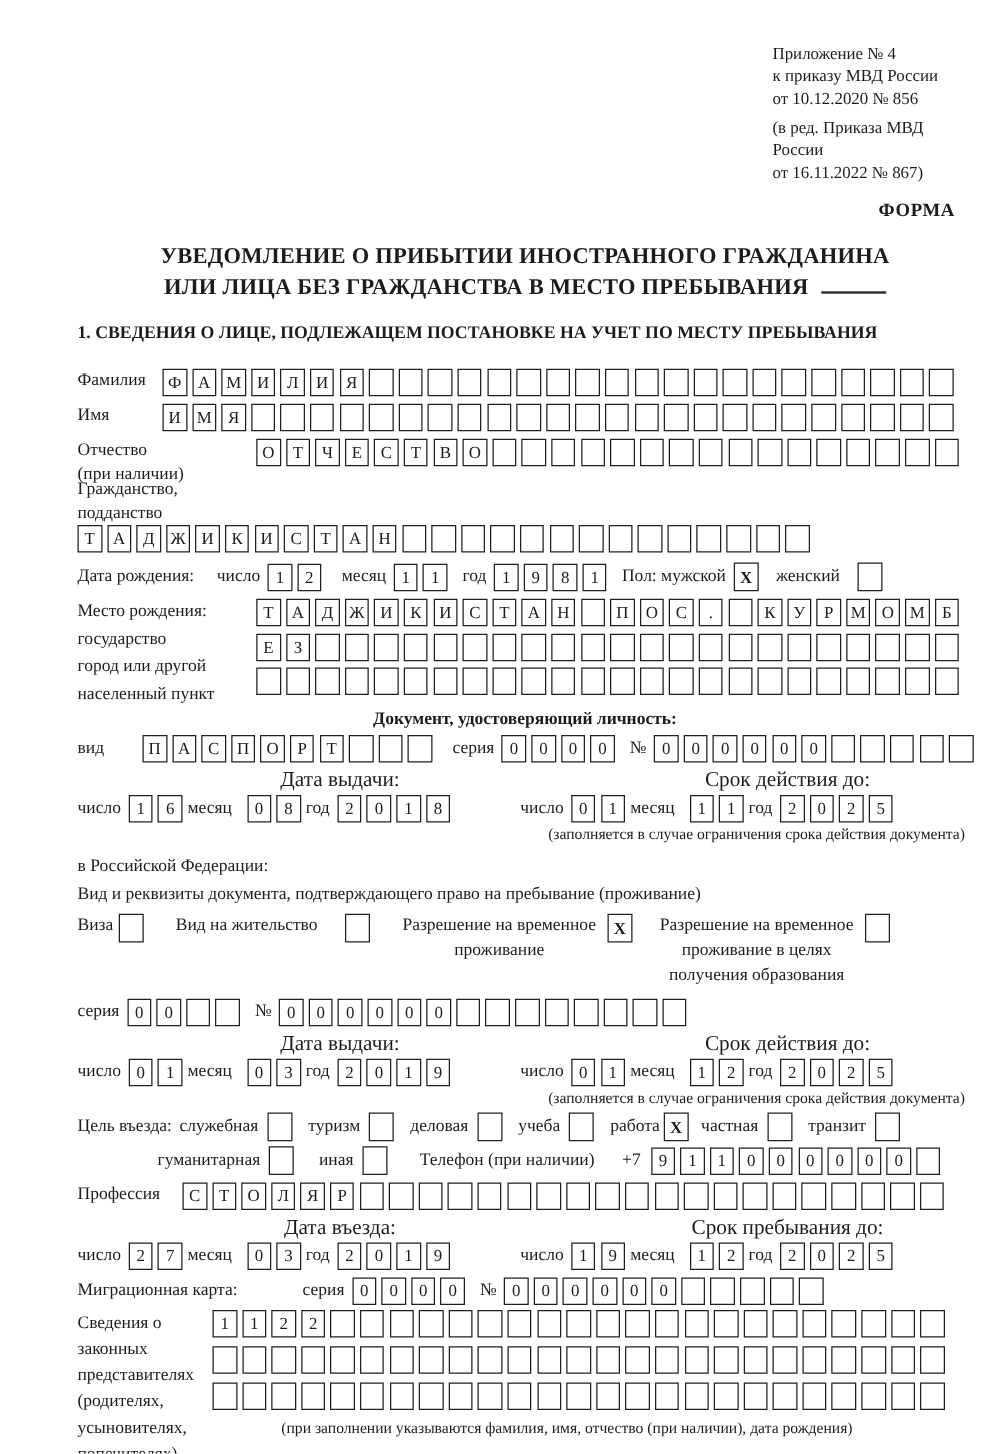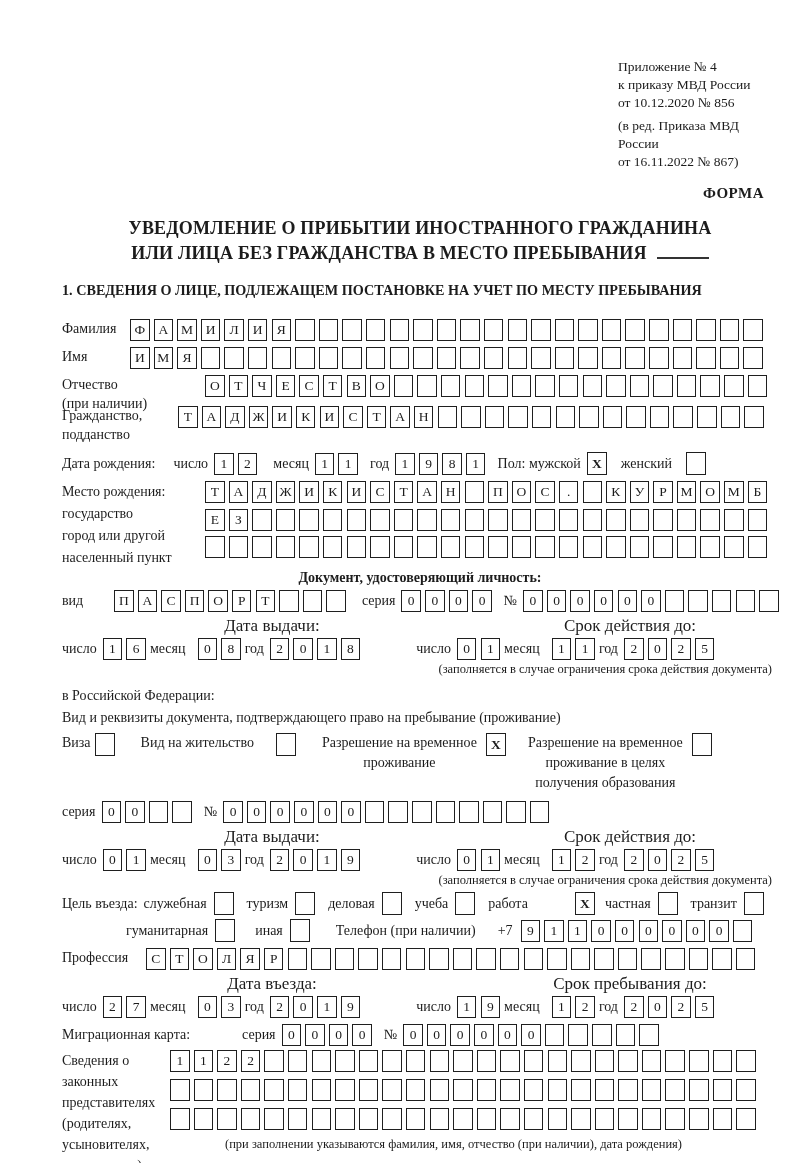--- a/index.html
+++ b/index.html
@@ -7,21 +7,21 @@
     position:relative;
     width:800px;height:1163px;
     box-sizing:border-box;
     padding:34px 22px 0 62px;
     background:#ffffff;
     color:#1c1c1c;
     font-family:"Liberation Serif","DejaVu Serif",serif;
     overflow:hidden;
   }
   
-  .appendix{margin-left:556px;font-size:13.5px;line-height:18px;margin-top:24px;}
+  .appendix{margin-left:556px;font-size:13.5px;line-height:18px;}
   .appendix .edition{margin-top:5px;}
   .forma{margin-top:14px;text-align:right;padding-right:14px;font-weight:bold;font-size:15px;letter-spacing:.5px;}
   
   .title{margin-top:14px;text-align:center;font-weight:bold;font-size:18px;line-height:25px;letter-spacing:.2px;}
   .blank-line{display:inline-block;width:52px;border-bottom:2.5px solid #333;margin-left:10px;vertical-align:baseline;}
   .sec-heading{margin-top:16px;font-weight:bold;font-size:14.2px;}
   
   .frow{display:flex;align-items:flex-start;}
   .flabel{font-size:14px;line-height:19px;flex:none;}
   .w68{width:68px;}
@@ -192,21 +192,21 @@
         <span class="cell"></span>
         <span class="cell"></span>
         <span class="cell"></span>
         <span class="cell"></span>
         <span class="cell"></span>
         <span class="cell"></span>
         <span class="cell"></span>
       </span>
   </div>
 
-  <div class="frow" style="margin-top:-7px;">
+  <div class="frow" style="margin-top:-7px;flex-direction:column;">
     <span class="flabel w116">
       <span style="display:block">Гражданство,</span>
       <span style="display:block">подданство</span>
     </span>
     <span class="cells">
         <span class="cell">Т</span>
         <span class="cell">А</span>
         <span class="cell">Д</span>
         <span class="cell">Ж</span>
         <span class="cell">И</span>
@@ -567,21 +567,21 @@
       <span class="cells">
           <span class="cell box"></span>
         </span>
     </span>
     <span class="item">
       <span>учеба</span>
       <span class="cells">
           <span class="cell box"></span>
         </span>
     </span>
-    <span class="item" style="margin-right:10px;gap:44px;">
+    <span class="item" style="margin-right:10px;">
       <span>работа</span>
       <span class="cells" style="margin-left:3px;">
           <span class="cell box">X</span>
         </span>
     </span>
     <span class="item">
       <span>частная</span>
       <span class="cells">
           <span class="cell box"></span>
         </span>

